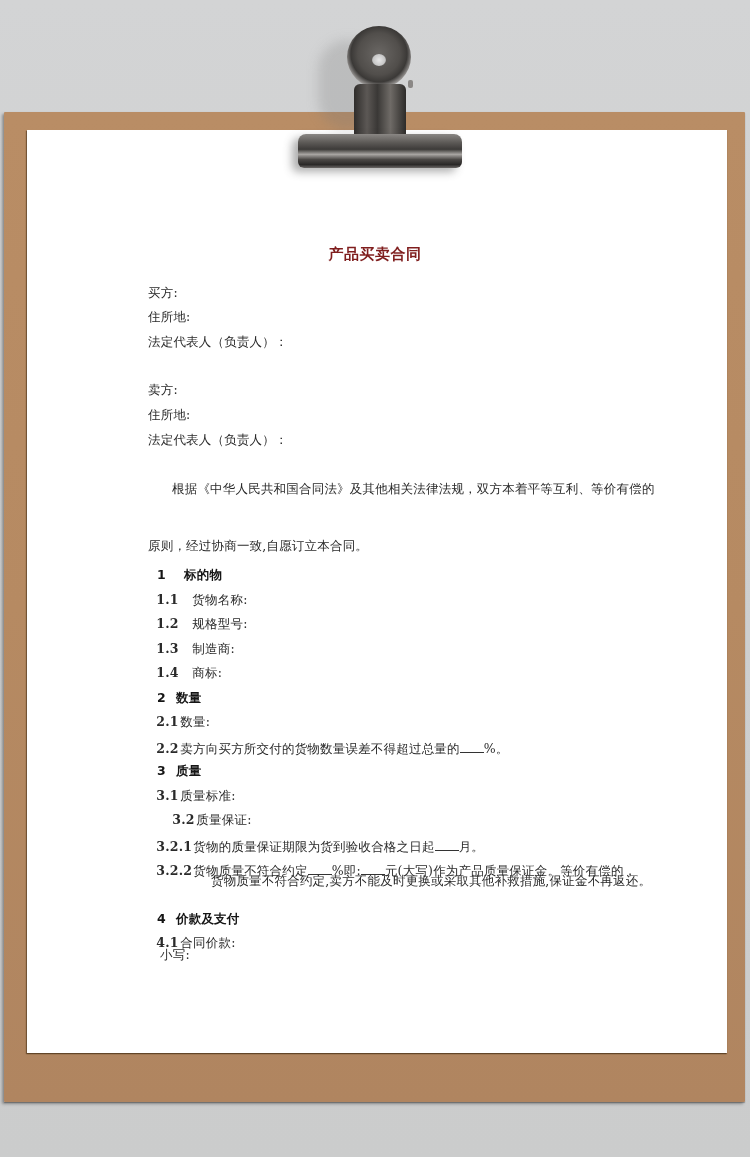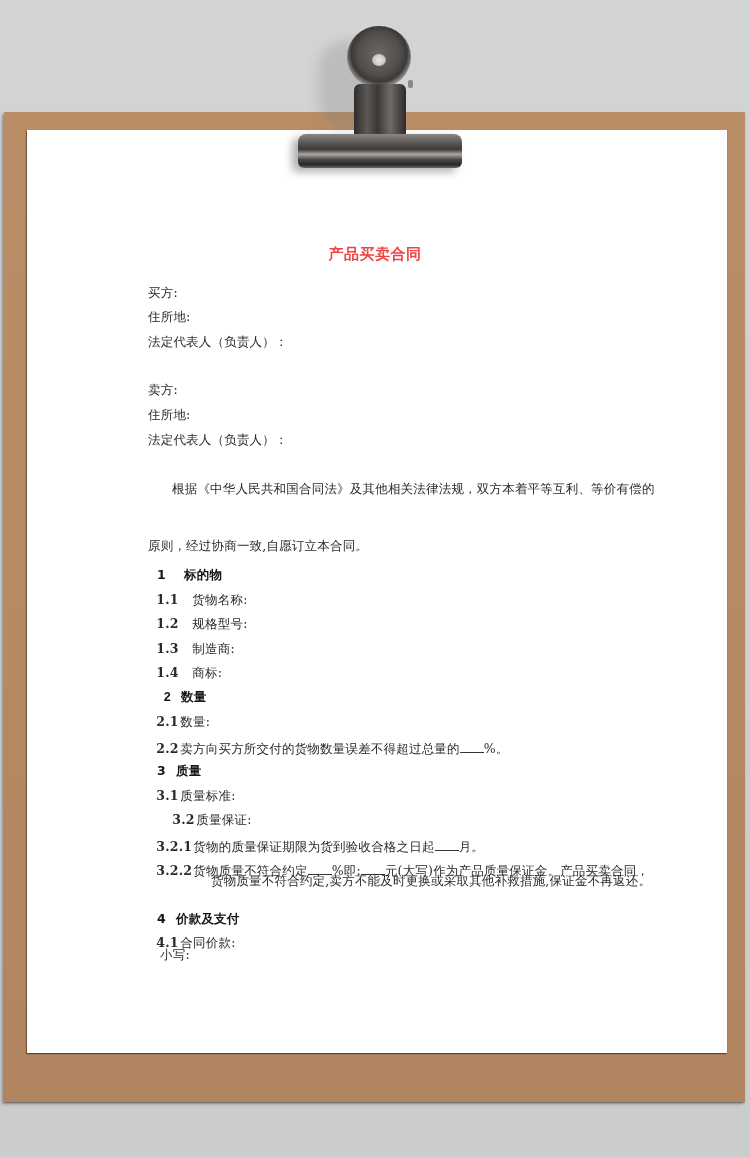--- a/index.html
+++ b/index.html
@@ -45,21 +45,21 @@
     border-radius: 8px 8px 6px 6px;
     box-shadow: -6px 4px 8px rgba(80,80,80,0.45);
   }
   .clip-bolt {
     position: absolute; left: 408px; top: 80px; width: 5px; height: 8px; border-radius: 2px;
     background: #8b8886;
   }
   
   .t { position: absolute; font-size: 12.5px; color: #2a2a2a; white-space: pre; line-height: 1; letter-spacing: 0.2px; }
   .title { position: absolute; left: 0; width: 750px; top: 245px; text-align: center;
-           font-family: "DejaVu Sans", "Liberation Sans", sans-serif; font-weight: bold; font-size: 15px; color: #ef4444; letter-spacing: 0.5px; }
+           font-family: "DejaVu Sans", "Liberation Sans", sans-serif; font-weight: bold; font-size: 15px; color: #7f1d1d; letter-spacing: 0.5px; }
   .h { font-family: "DejaVu Sans", "Liberation Sans", sans-serif; font-weight: bold; color: #151515; }
   .num { display: inline-block; font-weight: bold; }
   .blank { display: inline-block; border-bottom: 1px solid #333; height: 11px; vertical-align: baseline; }
 </style>
 </head>
 <body>
 
 <div class="board"></div>
 <div class="paper"></div>
 
@@ -94,21 +94,21 @@
 <div class="t" style="left:148px; top:605px;">
   <span class="num" style="width:36px">1.2</span><span>规格型号:</span>
 </div>
 <div class="t" style="left:148px; top:630px;">
   <span class="num" style="width:36px">1.3</span><span>制造商:</span>
 </div>
 <div class="t" style="left:148px; top:654px;">
   <span class="num" style="width:36px">1.4</span><span>商标:</span>
 </div>
 
-<div class="t h" style="left:148px; top:679px;font-family:Liberation Mono, monospace;">
+<div class="t h" style="left:148px; top:679px;">
   <span>2</span><span style="display:inline-block;width:10px"></span><span>数量</span>
 </div>
 <div class="t" style="left:148px; top:703px;">
   <span class="num" style="width:24px">2.1</span><span>数量:</span>
 </div>
 <div class="t" style="left:148px; top:728px;">
   <span class="num" style="width:24px">2.2</span><span>卖方向买方所交付的货物数量误差不得超过总量的</span><span class="blank" style="width:24px"></span><span>%。</span>
 </div>
 
 <div class="t h" style="left:148px; top:752px;">
@@ -117,21 +117,21 @@
 <div class="t" style="left:148px; top:777px;">
   <span class="num" style="width:24px">3.1</span><span>质量标准:</span>
 </div>
 <div class="t" style="left:164px; top:801px;">
   <span class="num" style="width:24px">3.2</span><span>质量保证:</span>
 </div>
 <div class="t" style="left:148px; top:826px;">
   <span class="num" style="width:37px">3.2.1</span><span>货物的质量保证期限为货到验收合格之日起</span><span class="blank" style="width:24px"></span><span>月。</span>
 </div>
 <div class="t" style="left:148px; top:850px;">
-  <span class="num" style="width:37px">3.2.2</span><span>货物质量不符合约定</span><span class="blank" style="width:24px"></span><span>%即:</span><span class="blank" style="width:24px"></span><span>元(大写)作为产品质量保证金。产品买卖合同，</span>
+  <span class="num" style="width:37px">3.2.2</span><span>货物质量不符合约定</span><span class="blank" style="width:24px"></span><span>%即:</span><span class="blank" style="width:24px"></span><span>元(大写)作为产品质量保证金。等价有偿的，</span>
 </div>
 <div class="t" style="left:211px; top:875px;">货物质量不符合约定,卖方不能及时更换或采取其他补救措施,保证金不再返还。</div>
 
 <div class="t h" style="left:148px; top:900px;">
   <span>4</span><span style="display:inline-block;width:10px"></span><span>价款及支付</span>
 </div>
 <div class="t" style="left:148px; top:924px;">
   <span class="num" style="width:24px">4.1</span><span>合同价款:</span>
 </div>
 <div class="t" style="left:160px; top:949px;">小写:</div>

